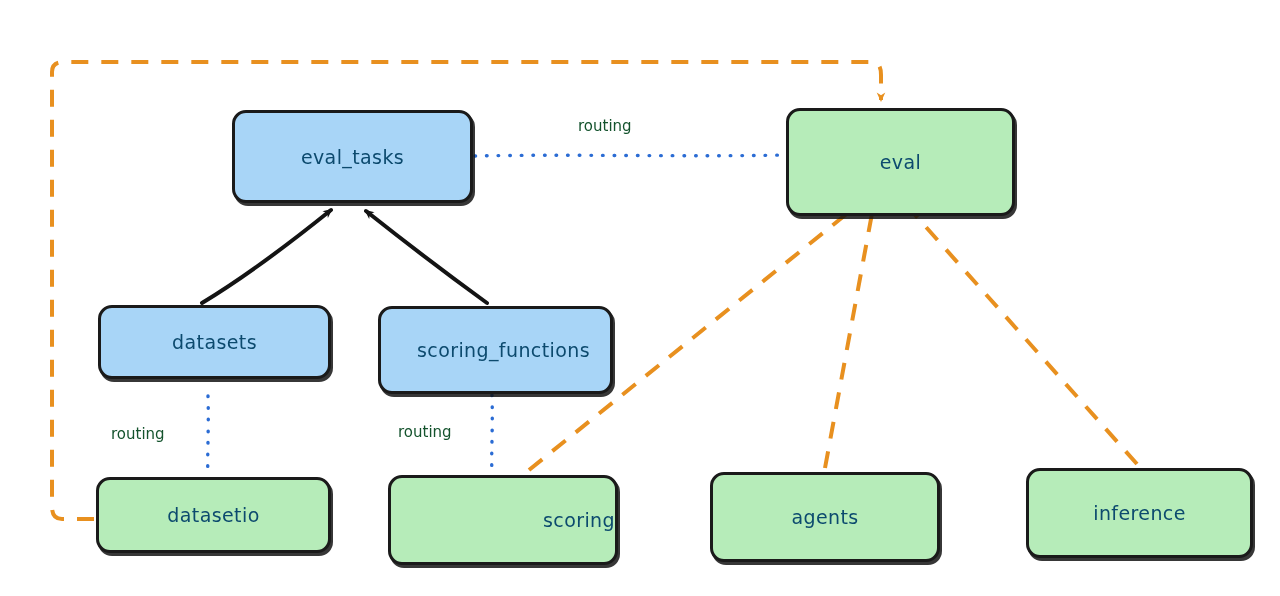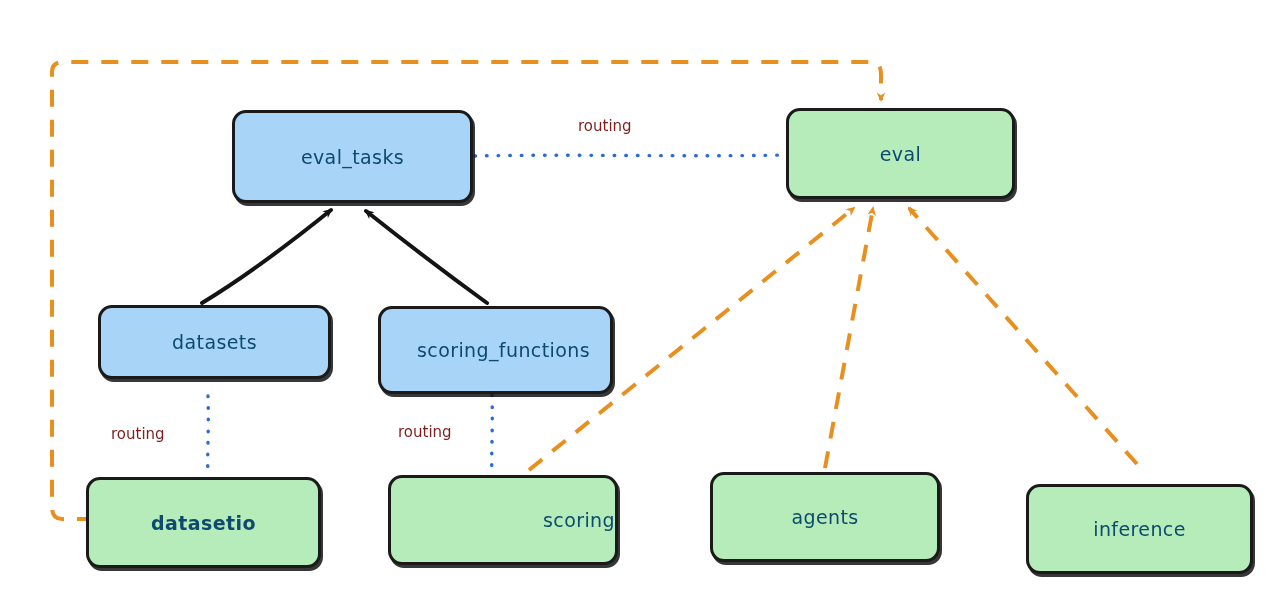--- a/index.html
+++ b/index.html
@@ -47,21 +47,21 @@
   .node.api {
     background: #a8d5f7;
   }
   .node.provider {
     background: #b6ecb9;
   }
   .edge-label {
     position: absolute;
     font-family: "DejaVu Sans", sans-serif;
     font-size: 15px;
-    color: #7f1d1d;
+    color: #14532d;
     white-space: nowrap;
     z-index: 6;
     user-select: none;
   }
 </style>
 </head>
 <body>
 
 <div id="canvas">
 
@@ -109,45 +109,45 @@
 
     <g>
       <path d="M1137,464 L909,208" fill="none" stroke="#e8901f" stroke-width="4" stroke-linecap="butt" stroke-dasharray="17 13" marker-end="url(#arrow-orange)"></path>
     </g>
   </svg>
 
   <div class="node api" style="left:232px; top:110px; width:241px; height:93px;">
     <span class="node-label">eval_tasks</span>
   </div>
 
-  <div class="node provider" style="left:786px; top:108px; width:229px; height:91px;">
+  <div class="node provider" style="left:786px; top:108px; width:229px; height:108px;">
     <span class="node-label">eval</span>
   </div>
 
   <div class="node api" style="left:98px; top:305px; width:233px; height:74px;">
     <span class="node-label">datasets</span>
   </div>
 
   <div class="node api" style="left:378px; top:306px; width:235px; height:88px;padding-left:16px;">
     <span class="node-label">scoring_functions</span>
   </div>
 
-  <div class="node provider" style="left:86px; top:477px; width:235px; height:91px;font-weight:bold;">
+  <div class="node provider" style="left:96px; top:477px; width:235px; height:76px;">
     <span class="node-label">datasetio</span>
   </div>
 
   <div class="node provider" style="left:388px; top:475px; width:230px; height:90px;justify-content:flex-end;">
     <span class="node-label">scoring</span>
   </div>
 
   <div class="node provider" style="left:710px; top:472px; width:230px; height:90px;">
     <span class="node-label">agents</span>
   </div>
 
-  <div class="node provider" style="left:1026px; top:468px; width:227px; height:90px;margin-top:16px;">
+  <div class="node provider" style="left:1026px; top:468px; width:227px; height:90px;">
     <span class="node-label">inference</span>
   </div>
 
   <div class="edge-label" style="left:578px; top:117px;">routing</div>
 
   <div class="edge-label" style="left:111px; top:425px;">routing</div>
 
   <div class="edge-label" style="left:398px; top:423px;">routing</div>
 
 </div>

